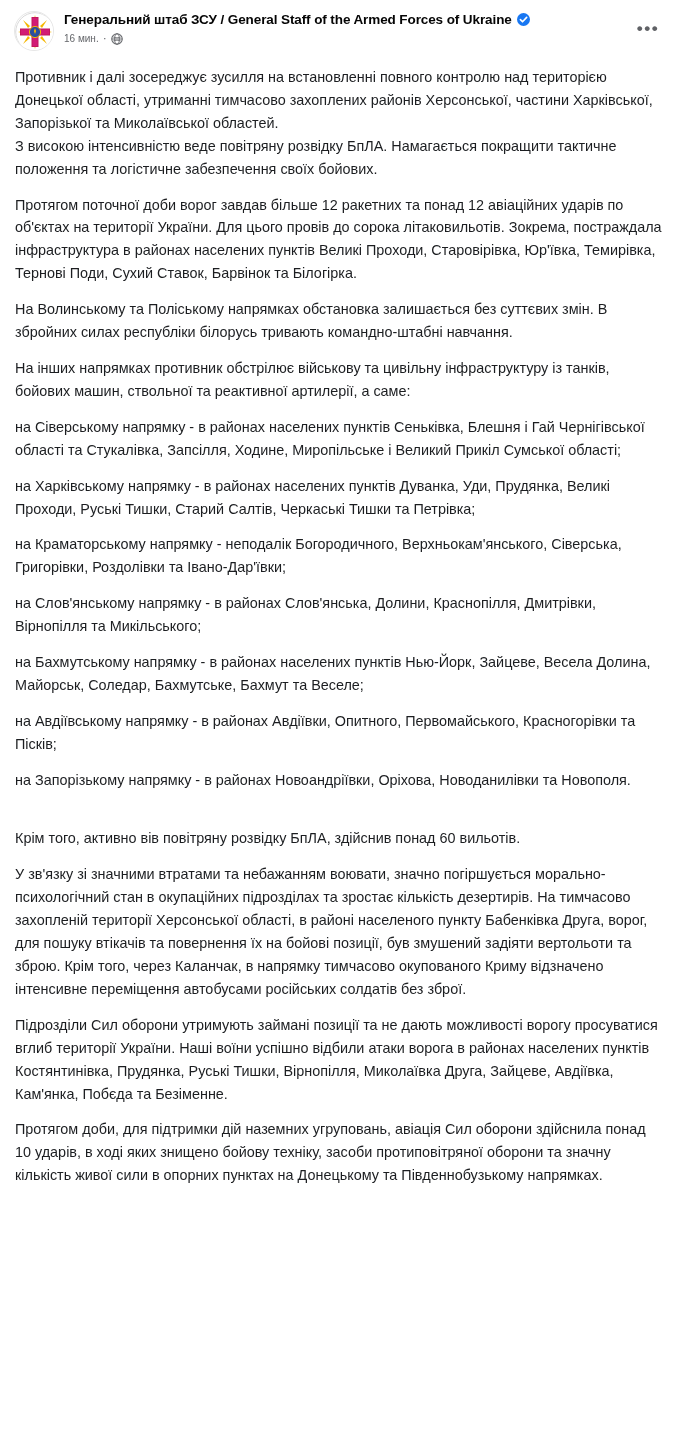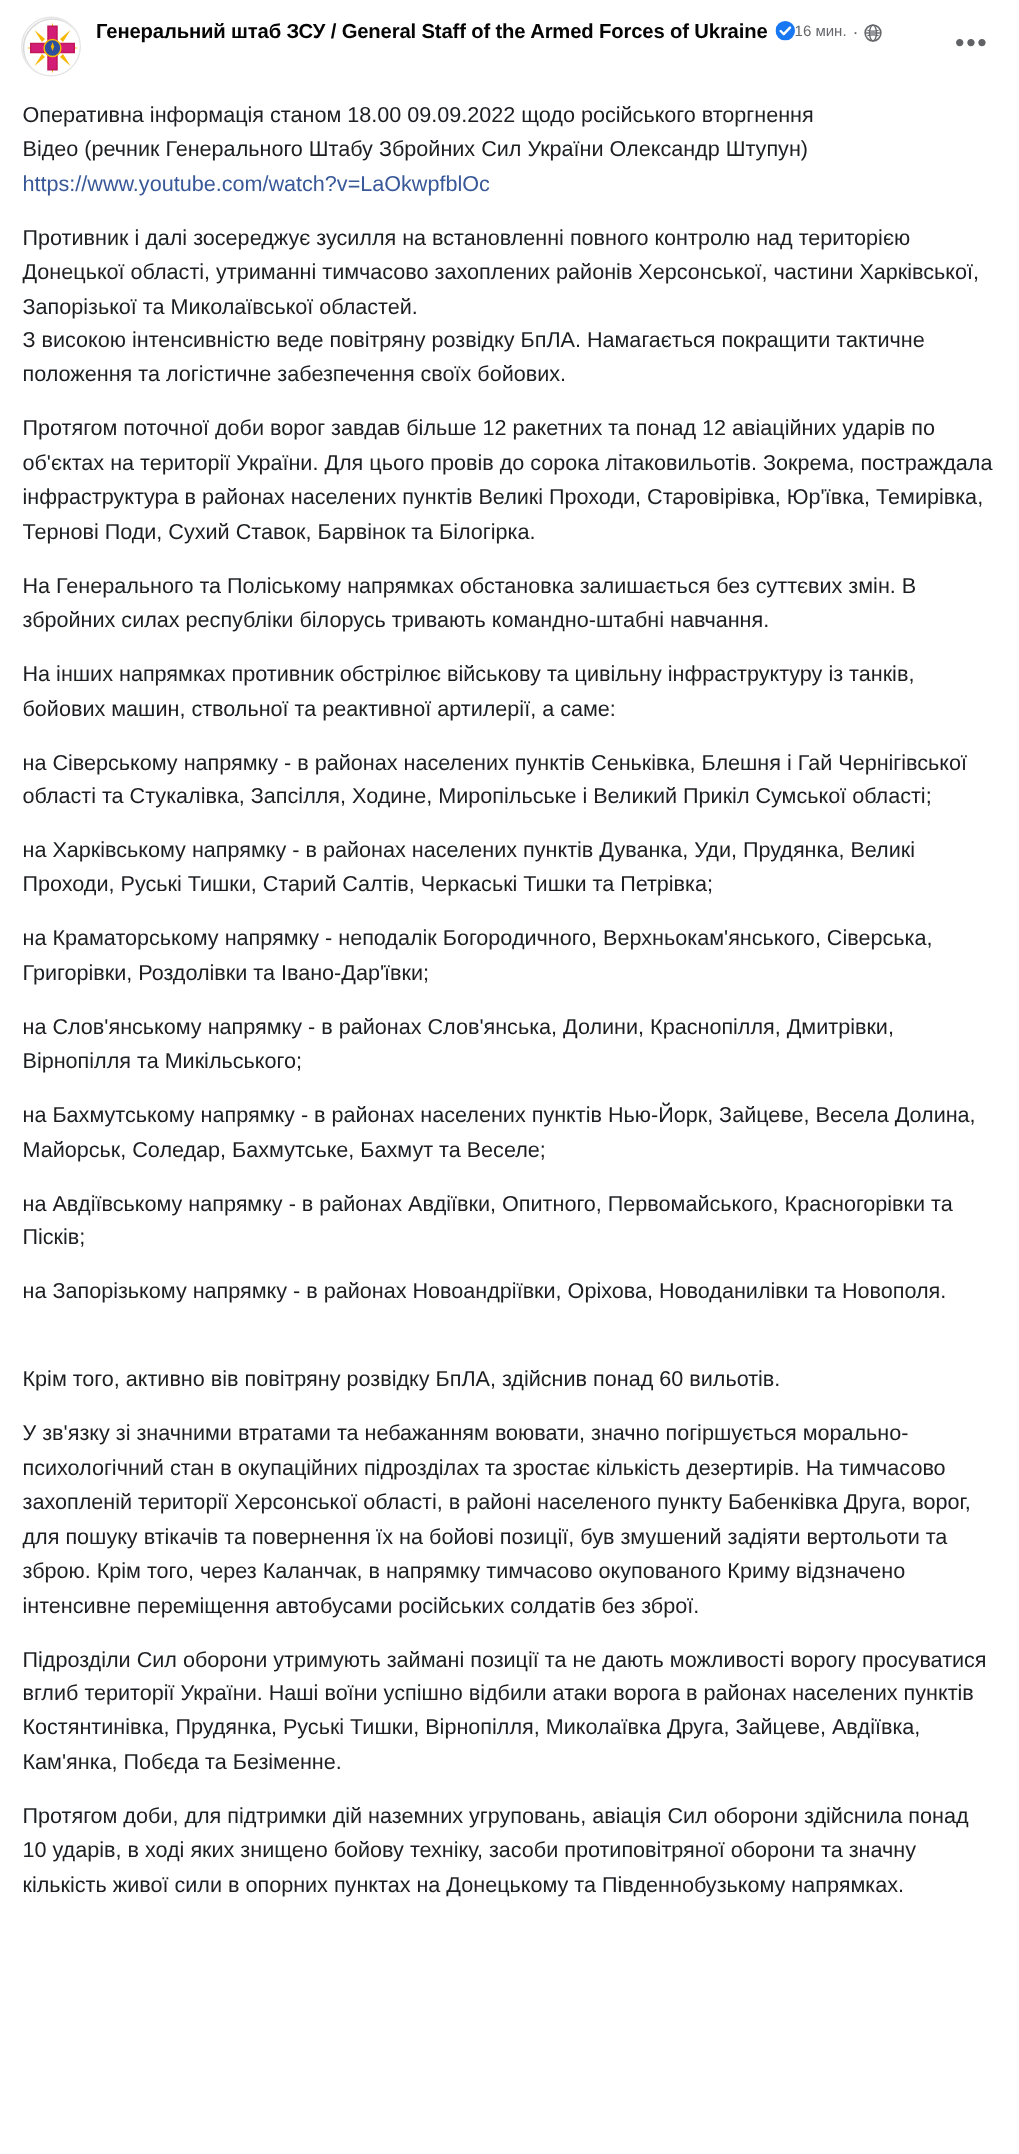--- a/index.html
+++ b/index.html
@@ -16,21 +16,21 @@
   .post-header { display:flex; align-items:flex-start; position:relative; min-height:44px; }
 
   .avatar {
     width:40px; height:40px; border-radius:50%;
     flex:0 0 40px; margin-right:10px; margin-top:1px;
     background:#ffffff; border:1px solid #e6e6e6;
     position:relative; overflow:hidden;
   }
   .avatar svg { display:block; width:40px; height:40px; }
 
-  .header-text { display:flex; flex-direction:row; justify-content:center; padding-top:1px; }
+  .header-text { display:flex; flex-direction:column; justify-content:center; padding-top:1px; }
 
   .name-row { display:flex; align-items:center; white-space:nowrap; }
   .page-name {
     font-size:13.5px; font-weight:bold; color:#050505;
     letter-spacing:-0.1px; line-height:17px;
   }
   .verified-badge {
     display:inline-flex; align-items:center; justify-content:center;
     width:13px; height:13px; margin-left:5px; flex:0 0 13px;
   }
@@ -121,34 +121,29 @@
           </svg>
         </span>
       </div>
     </div>
 
     <div class="more-button">•••</div>
   </div>
 
   <div class="post-body">
 
-    <div class="para">
-      <span>Оперативна інформація станом 18.00 09.09.2022 щодо російського вторгнення</span><br>
-      <span>Відео (речник Генерального Штабу Збройних Сил України Олександр Штупун)</span><br>
-      <a class="link" href="#">https://www.youtube.com/watch?v=LaOkwpfblOc</a>
-    </div>
 
 
     <div class="para">
       <span>Противник і далі зосереджує зусилля на встановленні повного контролю над територією Донецької області, утриманні тимчасово захоплених районів Херсонської, частини Харківської, Запорізької та Миколаївської областей.</span><br>
       <span>З високою інтенсивністю веде повітряну розвідку БпЛА. Намагається покращити тактичне положення та логістичне забезпечення своїх бойових.</span>
     </div>
 
     <div class="para">Протягом поточної доби ворог завдав більше 12 ракетних та понад 12 авіаційних ударів по об'єктах на території України. Для цього провів до сорока літаковильотів. Зокрема, постраждала інфраструктура в районах населених пунктів Великі Проходи, Старовірівка, Юр'ївка, Темирівка, Тернові Поди, Сухий Ставок, Барвінок та Білогірка.</div>
-    <div class="para">На Генерального та Поліському напрямках обстановка залишається без суттєвих змін. В збройних силах республіки білорусь тривають командно-штабні навчання.</div>
+    <div class="para">На Волинському та Поліському напрямках обстановка залишається без суттєвих змін. В збройних силах республіки білорусь тривають командно-штабні навчання.</div>
     <div class="para">На інших напрямках противник обстрілює військову та цивільну інфраструктуру із танків, бойових машин, ствольної та реактивної артилерії, а саме:</div>
     <div class="para">на Сіверському напрямку  - в районах населених пунктів Сеньківка, Блешня і Гай Чернігівської області та Стукалівка, Запсілля, Ходине, Миропільське і Великий Прикіл Сумської області;</div>
     <div class="para">на Харківському напрямку - в районах населених пунктів Дуванка, Уди, Прудянка, Великі Проходи, Руські Тишки, Старий Салтів, Черкаські Тишки та Петрівка;</div>
     <div class="para">на Краматорському напрямку - неподалік Богородичного, Верхньокам'янського, Сіверська, Григорівки, Роздолівки та Івано-Дар'ївки;</div>
     <div class="para">на Слов'янському напрямку - в районах Слов'янська, Долини, Краснопілля, Дмитрівки, Вірнопілля та Микільського;</div>
     <div class="para">на Бахмутському напрямку - в районах населених пунктів Нью-Йорк, Зайцеве, Весела Долина, Майорськ, Соледар, Бахмутське, Бахмут та Веселе;</div>
     <div class="para">на Авдіївському напрямку - в районах Авдіївки, Опитного, Первомайського, Красногорівки та Пісків;</div>
     <div class="para">на Запорізькому напрямку  - в районах Новоандріївки, Оріхова, Новоданилівки та Новополя.</div>
 
     <div class="para">

